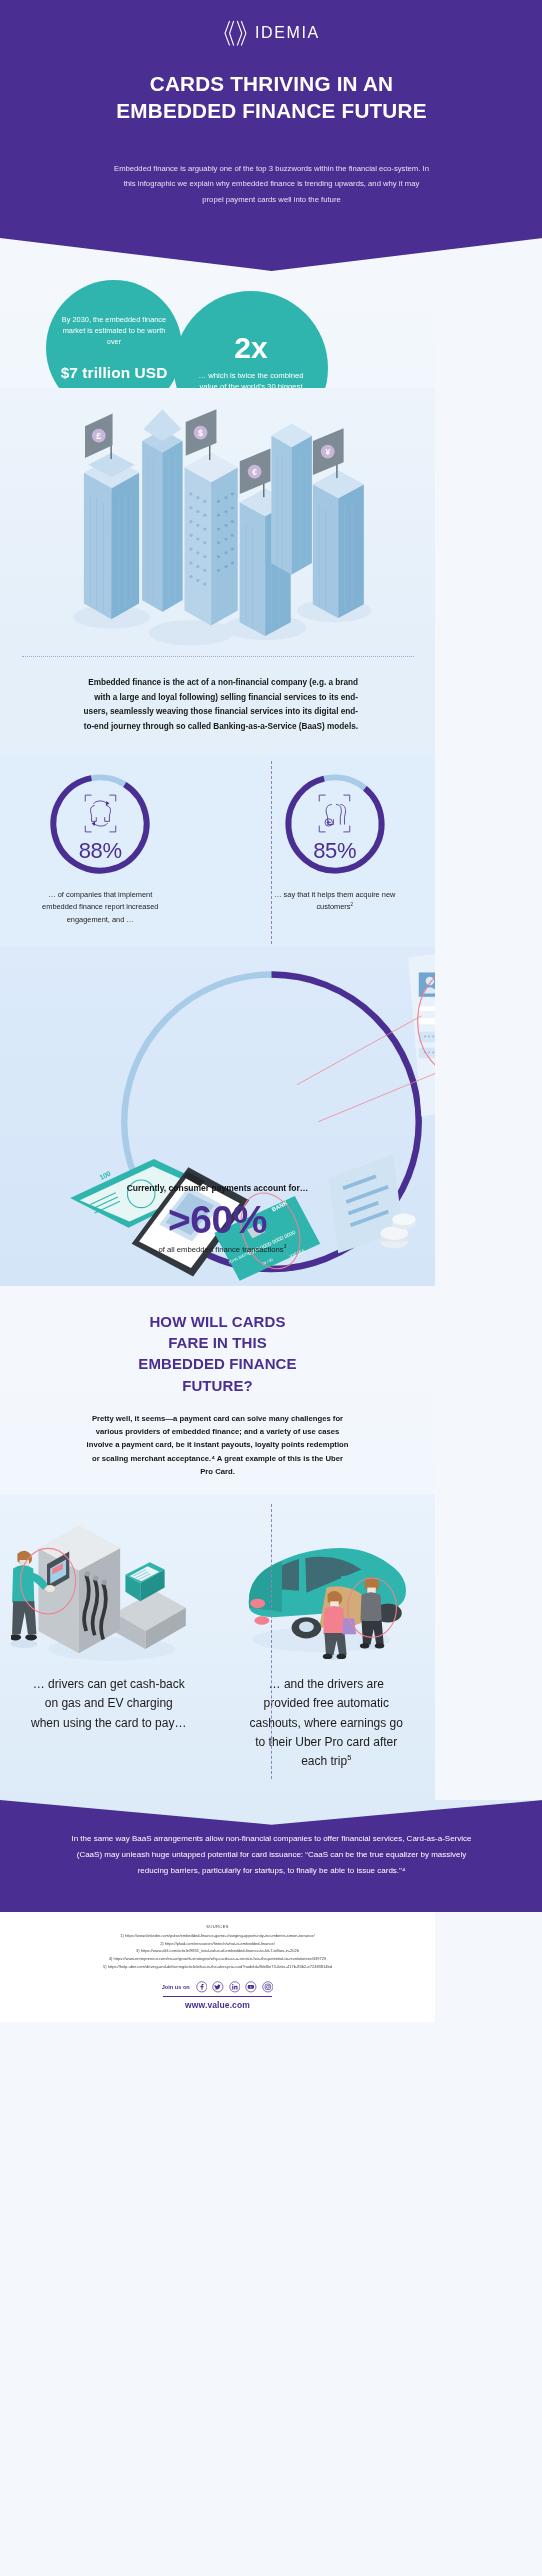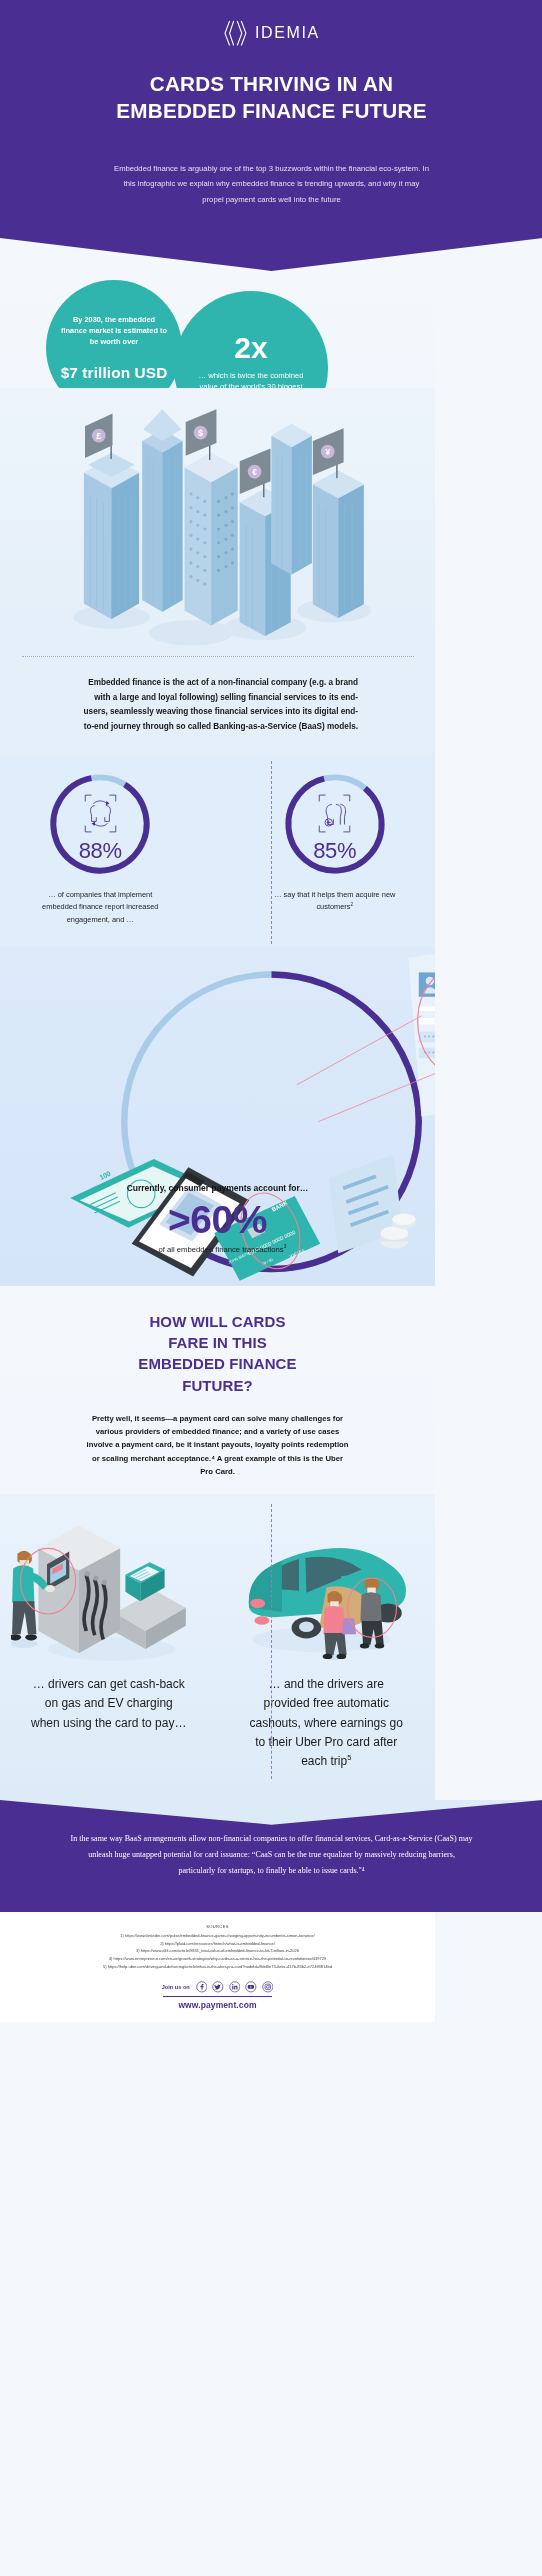--- a/index.html
+++ b/index.html
@@ -51,21 +51,21 @@
     height: 175px;
   }
   .circle {
     position:absolute; border-radius: 50%;
     background: #2fb5ae;
     display:flex; flex-direction:column; align-items:center; justify-content:center;
     text-align:center; color:#fff;
   }
   .circle-left { width: 136px; height: 136px; left: 46px; top: 9.5px; padding: 0 13.8px; }
   .circle-right { width: 154px; height: 154px; left: 174px; top: 20px; padding: 0 18px; }
-  .c-small { font-size: 7.4px; line-height: 1.45; font-weight: 700; }
+  .c-small { font-size: 7.4px; line-height: 1.45; font-weight: 400; }
   .c-big { font-size: 15.4px; font-weight: 700; margin-top: 16px; letter-spacing:0.1px; }
   .c-huge { font-size: 30px; font-weight: 700; line-height: 1; }
   .c-note { font-size: 7.7px; line-height: 1.45; margin-top: 6.9px; }
   .sup { font-size: 0.62em; vertical-align: super; }
 
   
   .city-band {
     position:relative;
     background: linear-gradient(180deg,#edf4fb 0%,#e4eff9 100%);
     height: 265px; margin-top:-58px;
@@ -160,21 +160,20 @@
   }
 
   
   .close-band {
     background:#4b2e91; width:543px; position:relative;
   }
   .close-notch-top { display:block; width:543px; height:29px; }
   .close-text {
     color:#fff; text-align:center; font-size: 8px; line-height: 2.0;
     padding: 2.1px 69px 33px 69px;
-    font-family: Liberation Serif, serif;
   }
 
   
   .footer {
     background:#ffffff; padding: 12.7px 0 11.7px 0; text-align:center;
   }
   .src-title { font-size: 4px; color:#3f3f3f; letter-spacing:0.4px; margin-bottom: 2.6px; }
   .src-line { font-size: 4px; color:#3f3f3f; line-height: 1.92; }
   .social-row {
     display:flex; align-items:center; justify-content:center; gap: 4.8px; margin-top: 10.6px;
@@ -680,17 +679,17 @@
 
       <svg class="sicon" viewBox="0 0 24 24">
         <circle cx="12" cy="12" r="10.5" fill="none" stroke="#4b2e91" stroke-width="1.4"></circle>
         <rect x="6.4" y="6.4" width="11.2" height="11.2" rx="3.4" fill="none" stroke="#4b2e91" stroke-width="1.5"></rect>
         <circle cx="12" cy="12" r="2.9" fill="none" stroke="#4b2e91" stroke-width="1.5"></circle>
         <circle cx="15.6" cy="8.5" r="0.9" fill="#4b2e91"></circle>
       </svg>
     </div>
 
     <div class="site-rule"></div>
-    <div class="site-url">www.payment.com</div>
+    <div class="site-url">www.value.com</div>
   </footer>
 
 </div>
 
 
 </body></html>

